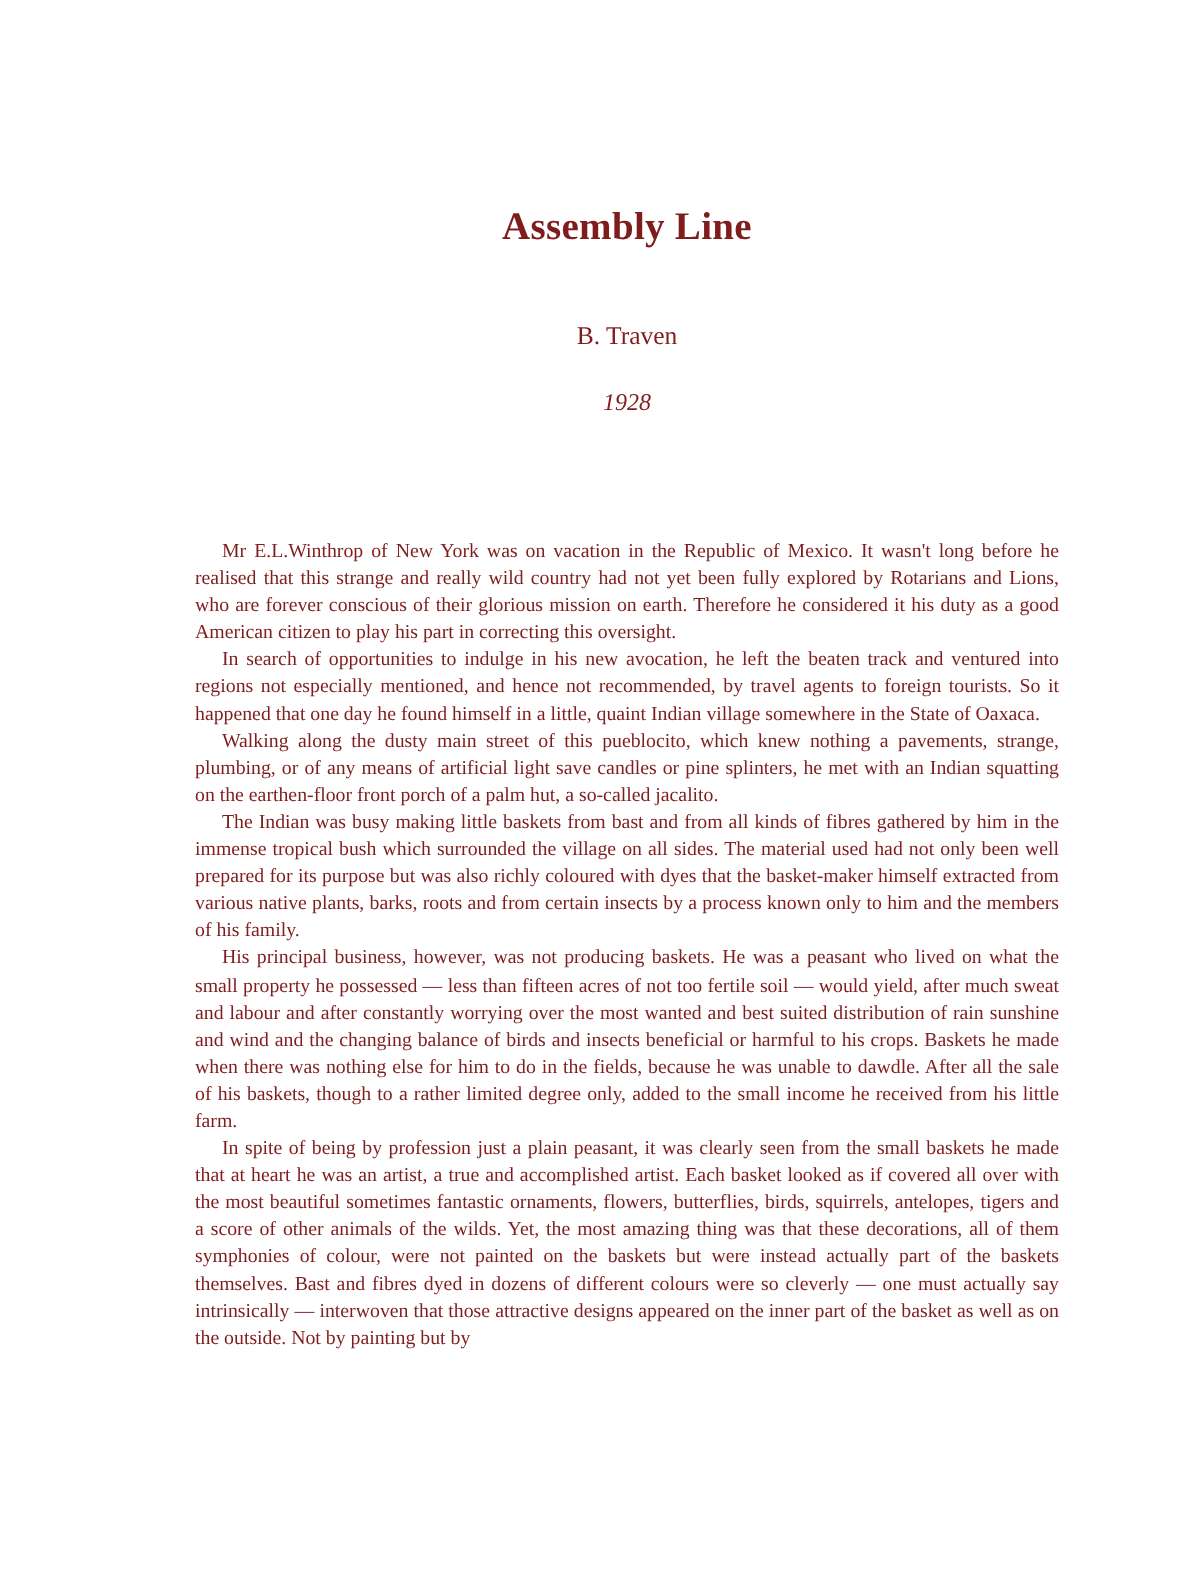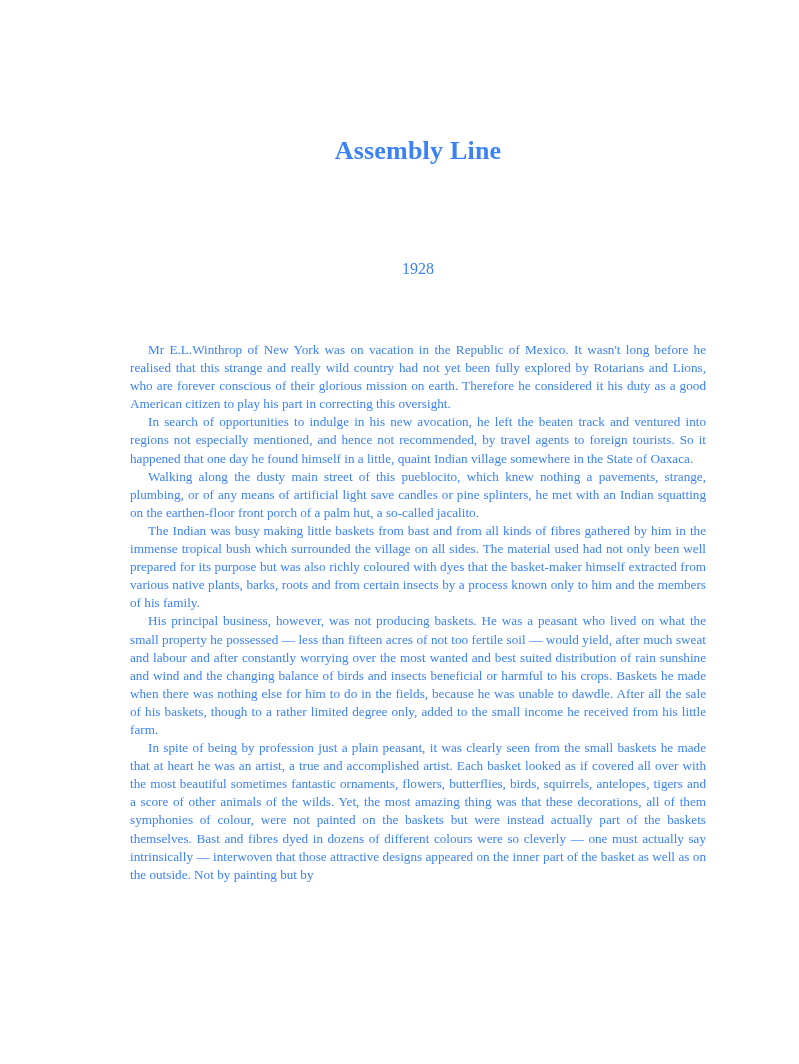--- a/index.html
+++ b/index.html
@@ -6,21 +6,21 @@
     margin: 0;
     padding: 0;
     background: #ffffff;
   }
   .page {
     position: relative;
     width: 799px;
     height: 1064px;
     background: #ffffff;
     font-family: "Liberation Serif", "DejaVu Serif", serif;
-    color: #3b82f6;
+    color: #7f1d1d;
     overflow: hidden;
   }
   .doc-title {
     position: absolute;
     top: 136px;
     left: 130px;
     width: 576px;
     margin: 0;
     text-align: center;
     font-size: 26px;
@@ -35,42 +35,44 @@
     text-align: center;
     font-size: 17px;
   }
   .doc-year {
     position: absolute;
     top: 260px;
     left: 130px;
     width: 576px;
     text-align: center;
     font-size: 16px;
+    font-style: italic;
   }
   .doc-body {
     position: absolute;
-    top: 341px;
+    top: 358px;
     left: 130px;
     width: 576px;
     font-size: 13.2px;
     line-height: 18.1px;
     text-align: justify;
   }
   .doc-body p {
     margin: 0;
     padding: 0;
     text-indent: 18px;
   }
 </style>
 </head>
 <body>
 
 <div class="page">
   <h1 class="doc-title">Assembly Line</h1>
 
+  <div class="doc-author">B. Traven</div>
 
   <div class="doc-year">1928</div>
 
   <div class="doc-body">
     <p>Mr E.L.Winthrop of New York was on vacation in the Republic of Mexico. It wasn't long before he realised that this strange and really wild country had not yet been fully explored by Rotarians and Lions, who are forever conscious of their glorious mission on earth. Therefore he considered it his duty as a good American citizen to play his part in correcting this oversight.</p>
     <p>In search of opportunities to indulge in his new avocation, he left the beaten track and ventured into regions not especially mentioned, and hence not recommended, by travel agents to foreign tourists. So it happened that one day he found himself in a little, quaint Indian village somewhere in the State of Oaxaca.</p>
     <p>Walking along the dusty main street of this pueblocito, which knew nothing a pavements, strange, plumbing, or of any means of artificial light save candles or pine splinters, he met with an Indian squatting on the earthen-floor front porch of a palm hut, a so-called jacalito.</p>
     <p>The Indian was busy making little baskets from bast and from all kinds of fibres gathered by him in the immense tropical bush which surrounded the village on all sides. The material used had not only been well prepared for its purpose but was also richly coloured with dyes that the basket-maker himself extracted from various native plants, barks, roots and from certain insects by a process known only to him and the members of his family.</p>
     <p>His principal business, however, was not producing baskets. He was a peasant who lived on what the small property he possessed — less than fifteen acres of not too fertile soil — would yield, after much sweat and labour and after constantly worrying over the most wanted and best suited distribution of rain sunshine and wind and the changing balance of birds and insects beneficial or harmful to his crops. Baskets he made when there was nothing else for him to do in the fields, because he was unable to dawdle. After all the sale of his baskets, though to a rather limited degree only, added to the small income he received from his little farm.</p>
     <p>In spite of being by profession just a plain peasant, it was clearly seen from the small baskets he made that at heart he was an artist, a true and accomplished artist. Each basket looked as if covered all over with the most beautiful sometimes fantastic ornaments, flowers, butterflies, birds, squirrels, antelopes, tigers and a score of other animals of the wilds. Yet, the most amazing thing was that these decorations, all of them symphonies of colour, were not painted on the baskets but were instead actually part of the baskets themselves. Bast and fibres dyed in dozens of different colours were so cleverly — one must actually say intrinsically — interwoven that those attractive designs appeared on the inner part of the basket as well as on the outside. Not by painting but by</p>

